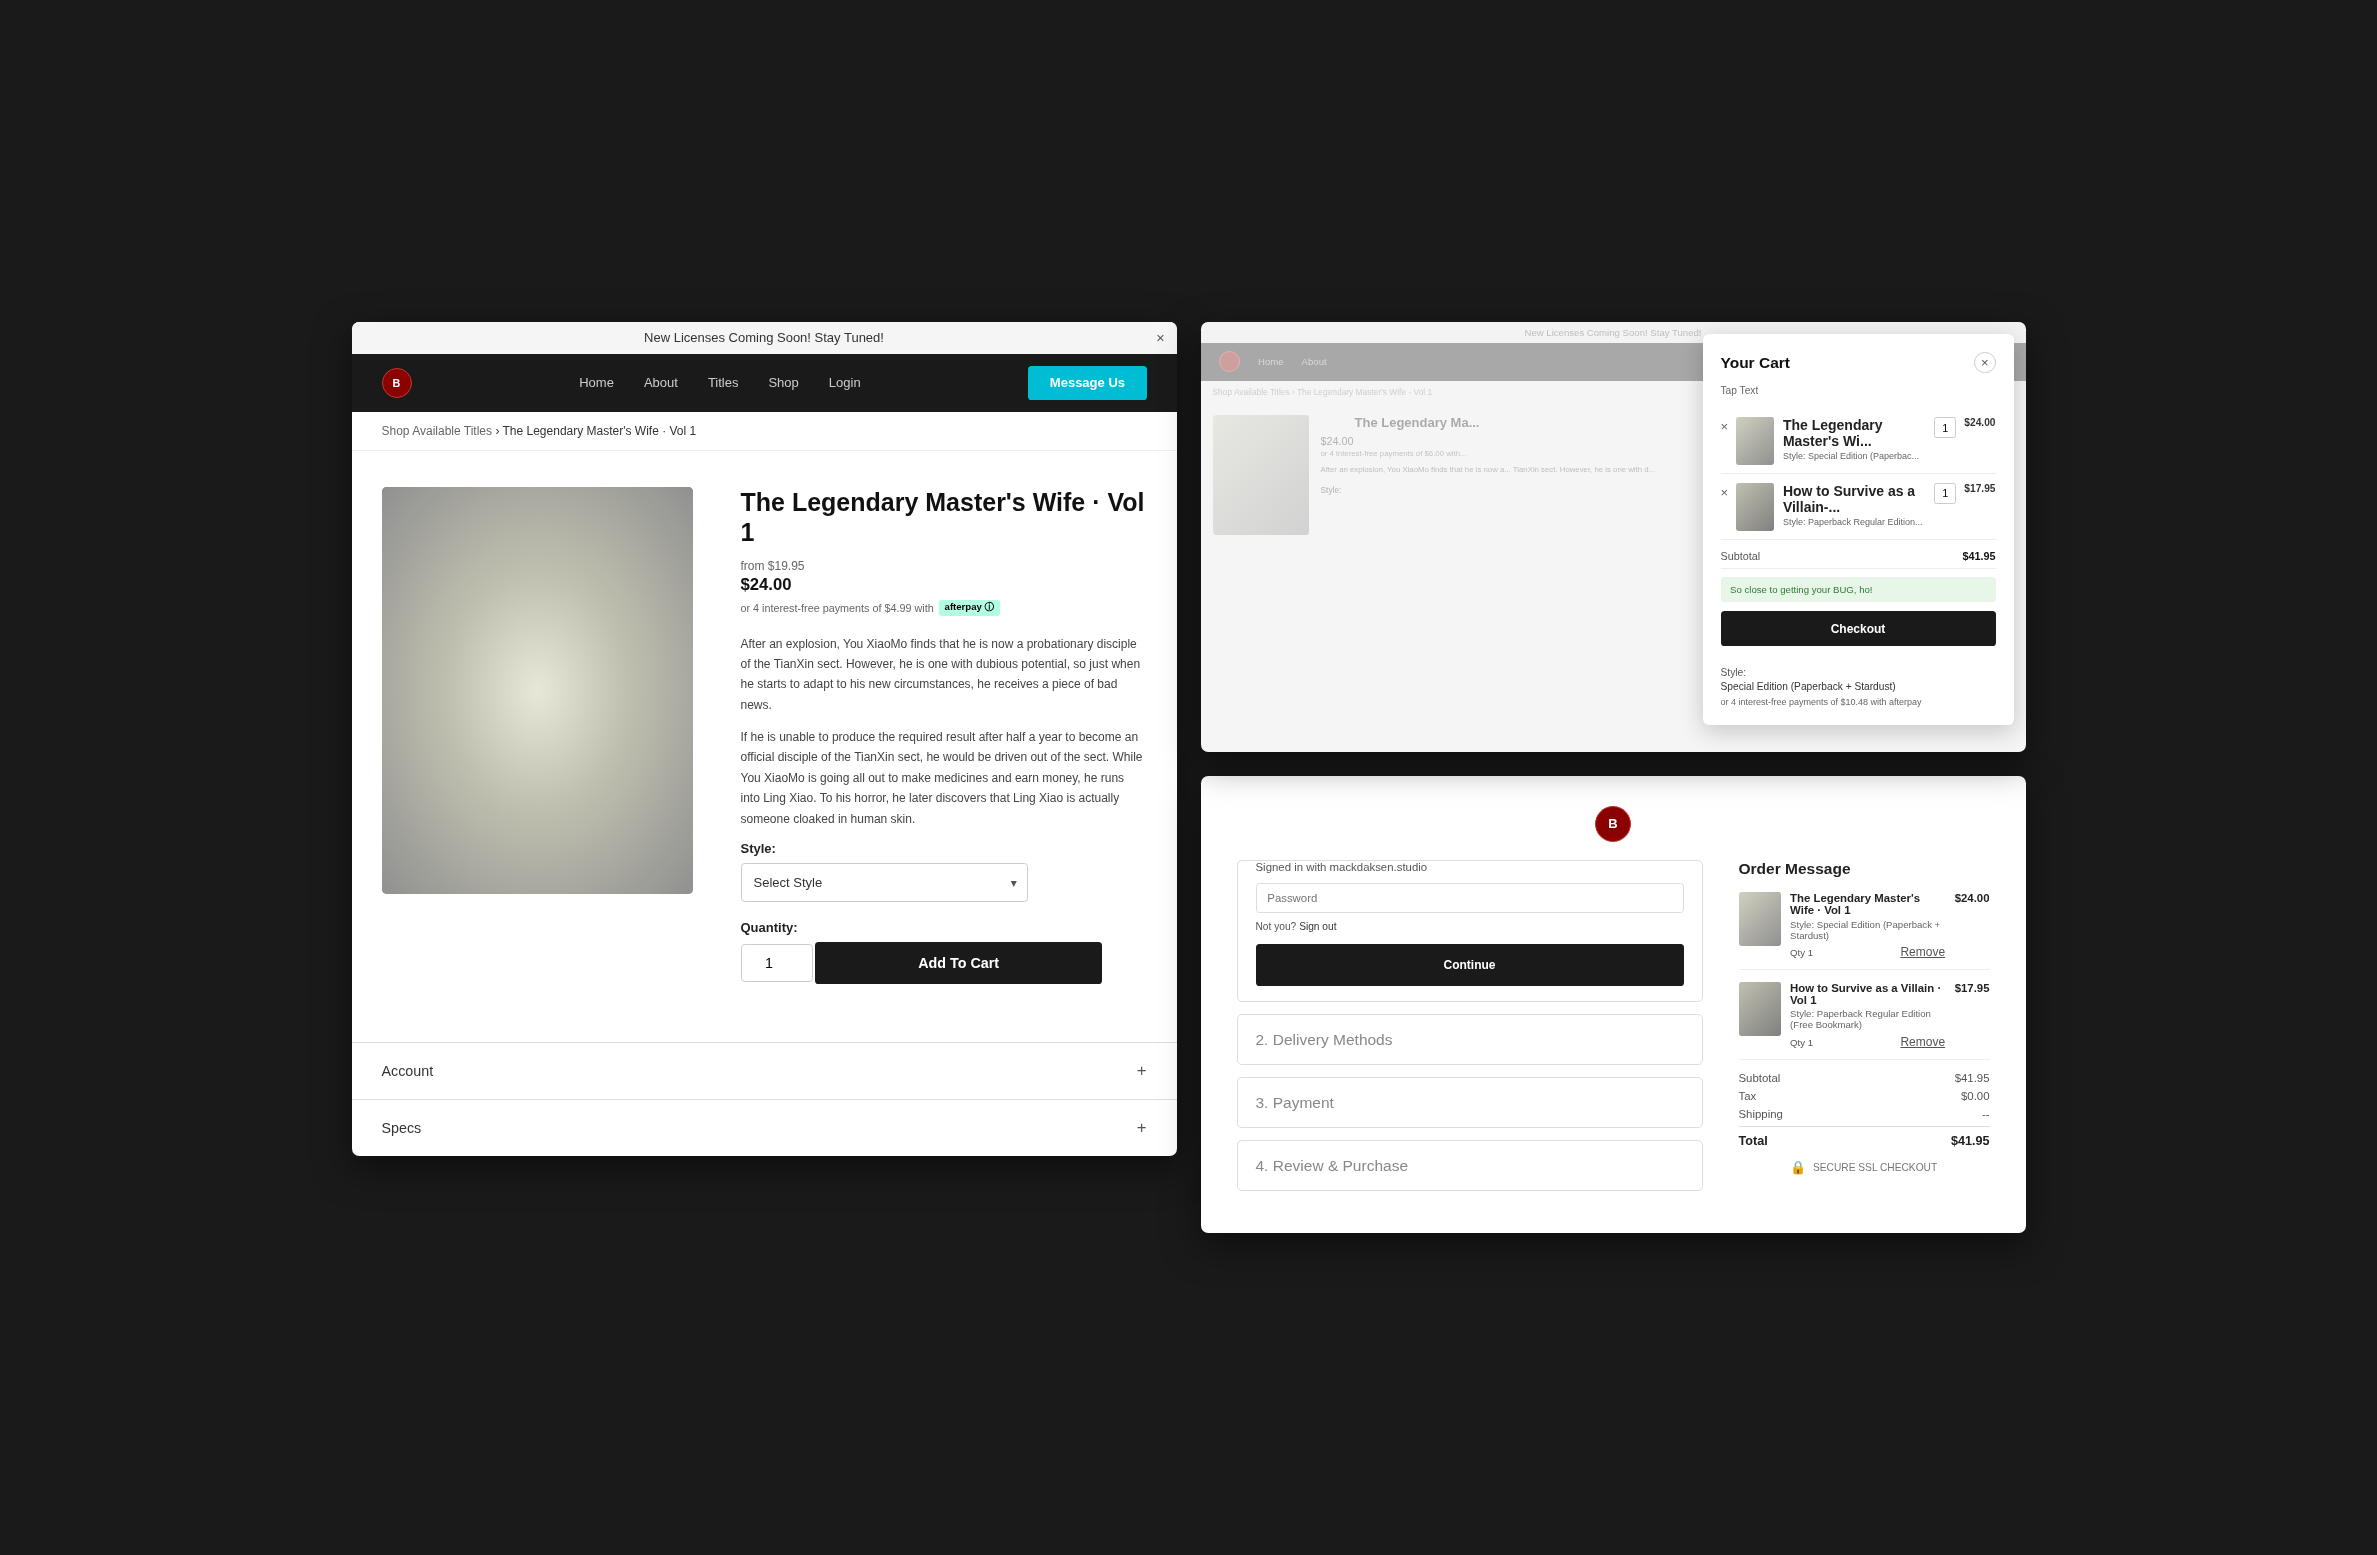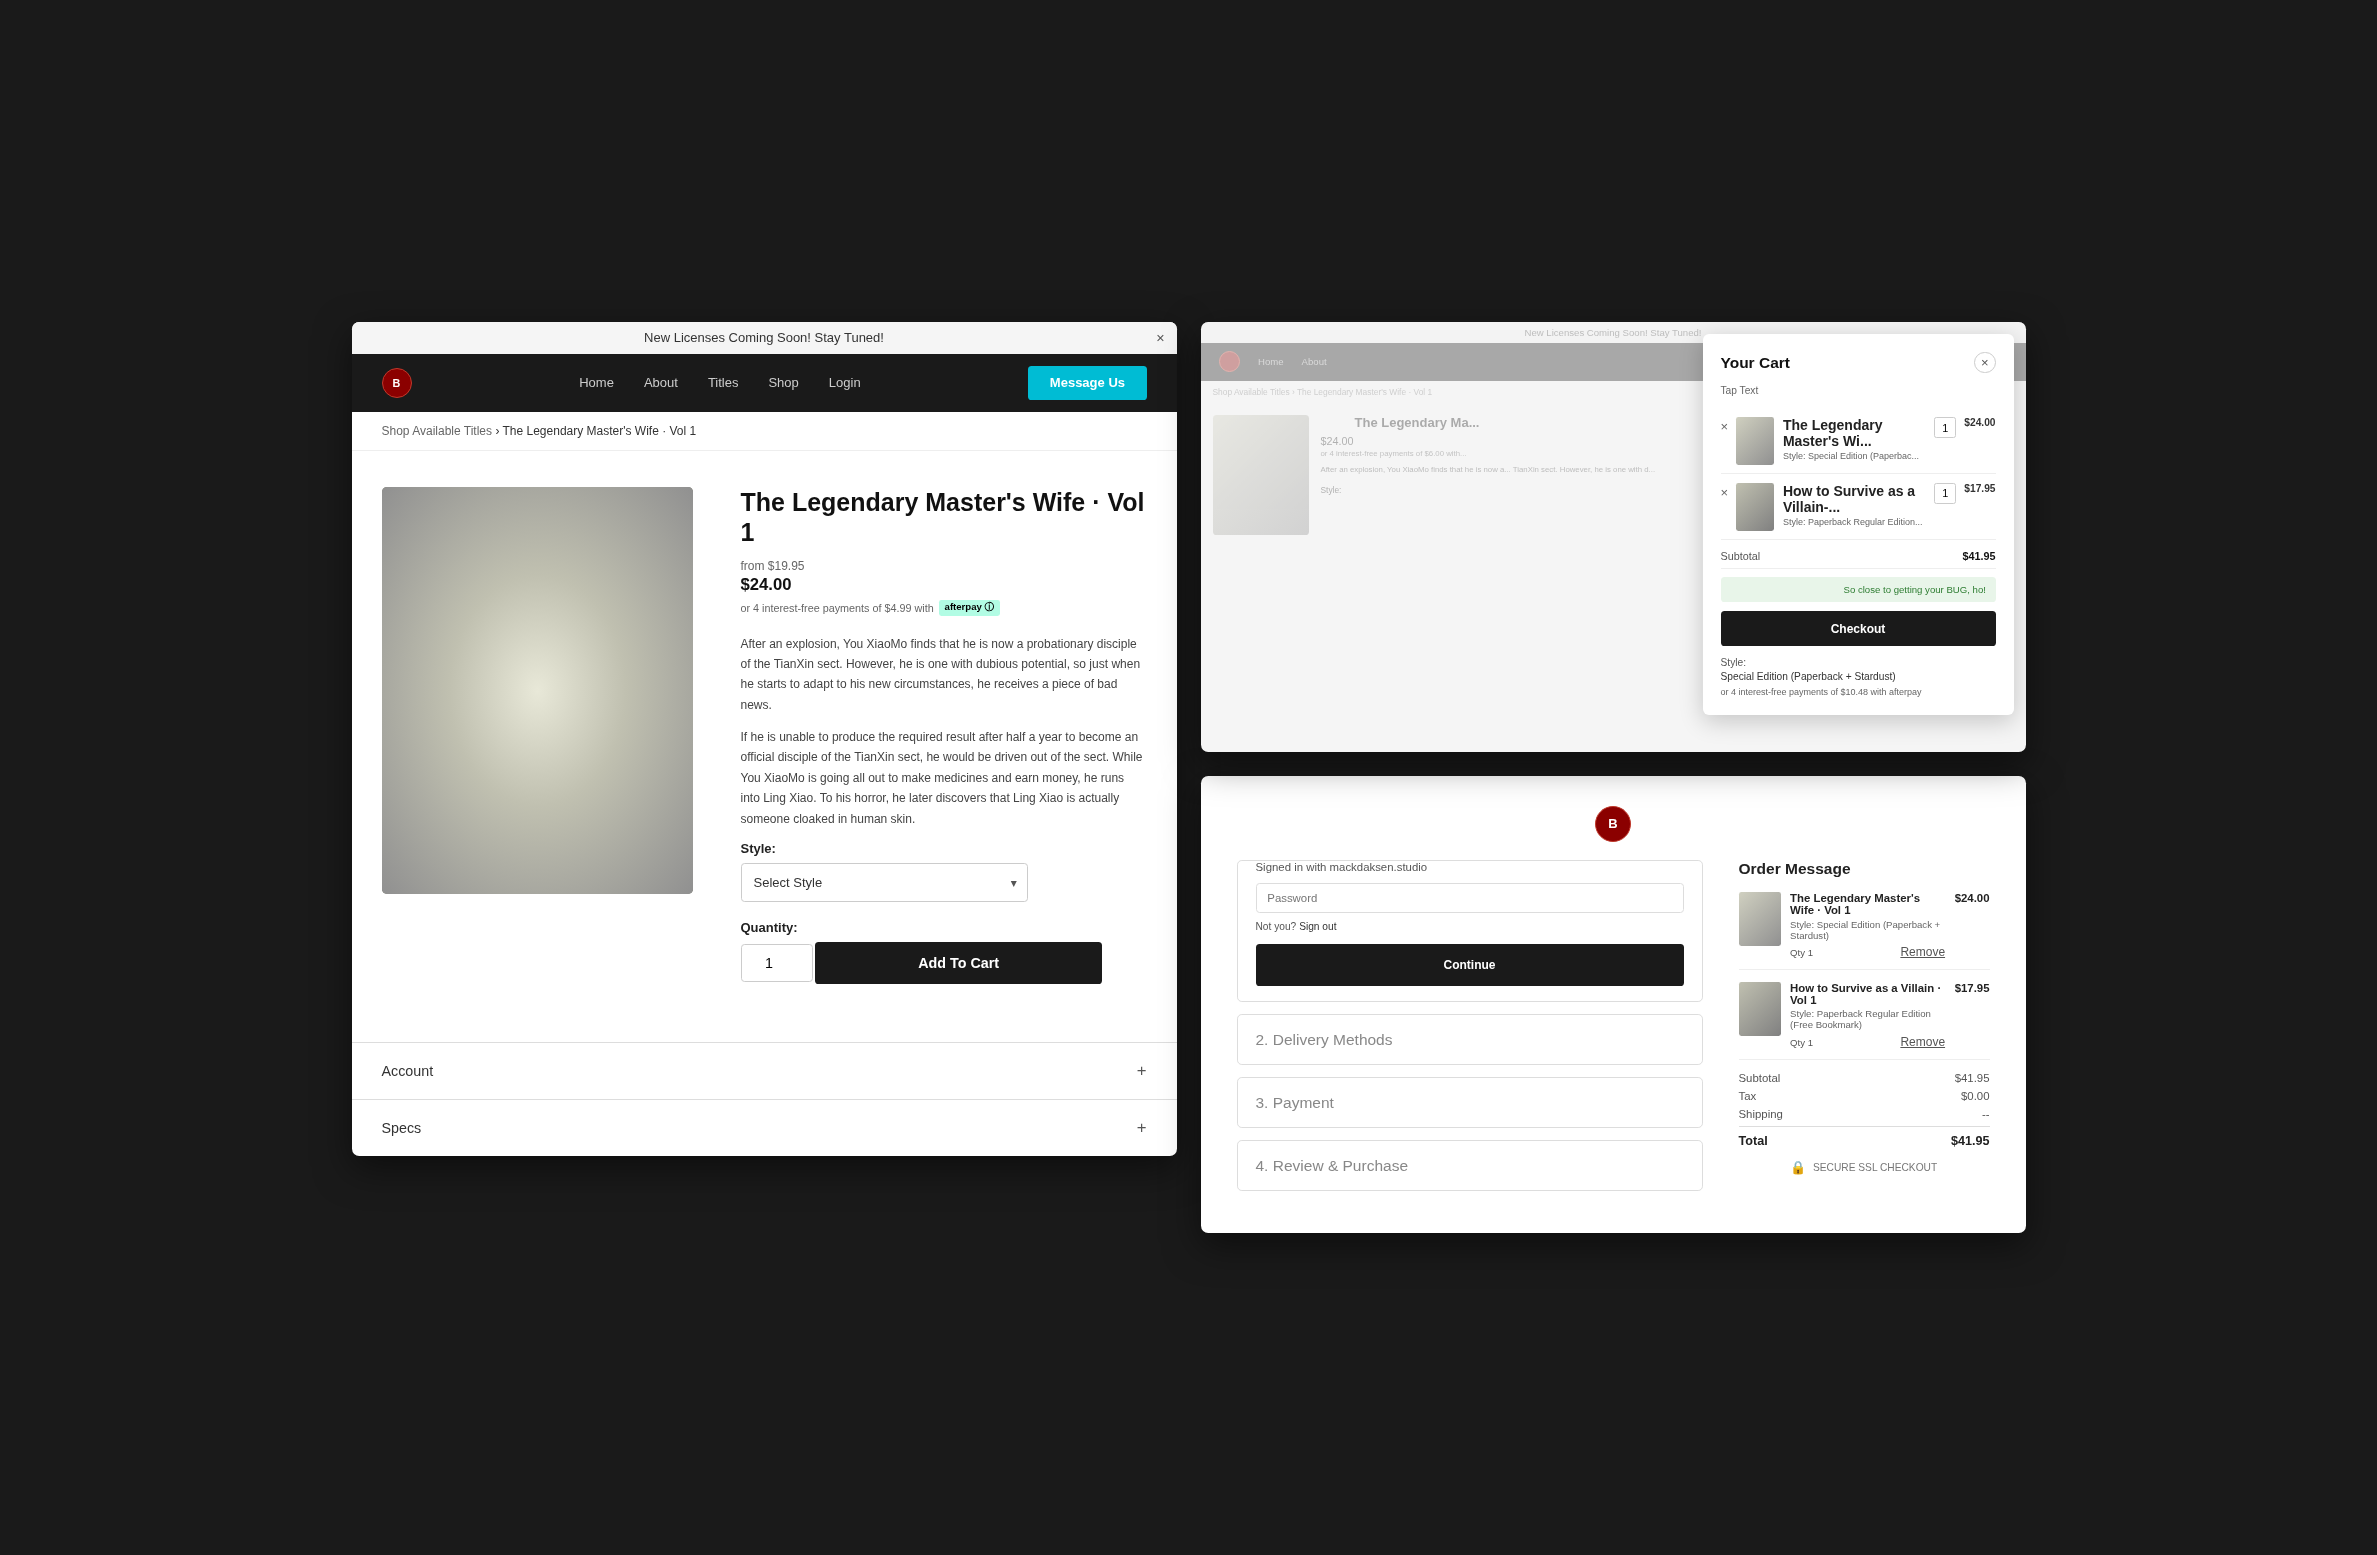--- a/index.html
+++ b/index.html
@@ -396,33 +396,33 @@
       font-weight: 700;
       color: #111;
     }
     .cart-upsell {
       background: #e8f5e9;
       border-radius: 3.6px;
       padding: 7.2px 9.6px;
       font-size: 9.6px;
       color: #2e7d32;
       margin: 8.4px 0;
-      text-align: right;
+      text-align: left;
     }
     .cart-checkout-btn {
       width: 100%;
       background: #1a1a1a;
       color: #fff;
       border: none;
       padding: 10.8px;
       border-radius: 3.6px;
       font-size: 12px;
       font-weight: 600;
       cursor: pointer;
-      margin-bottom: 2px;
+      margin-bottom: 12px;
     }
     .cart-style-section {
       margin-top: 8.4px;
     }
     .cart-style-label {
       font-size: 10.2px;
       color: #555;
       margin-bottom: 3.6px;
     }
     .cart-style-value {

